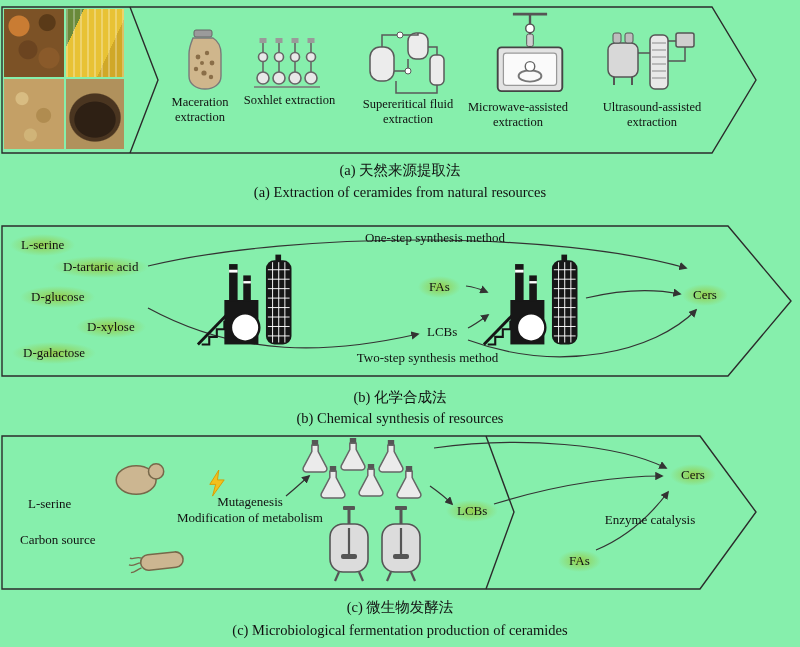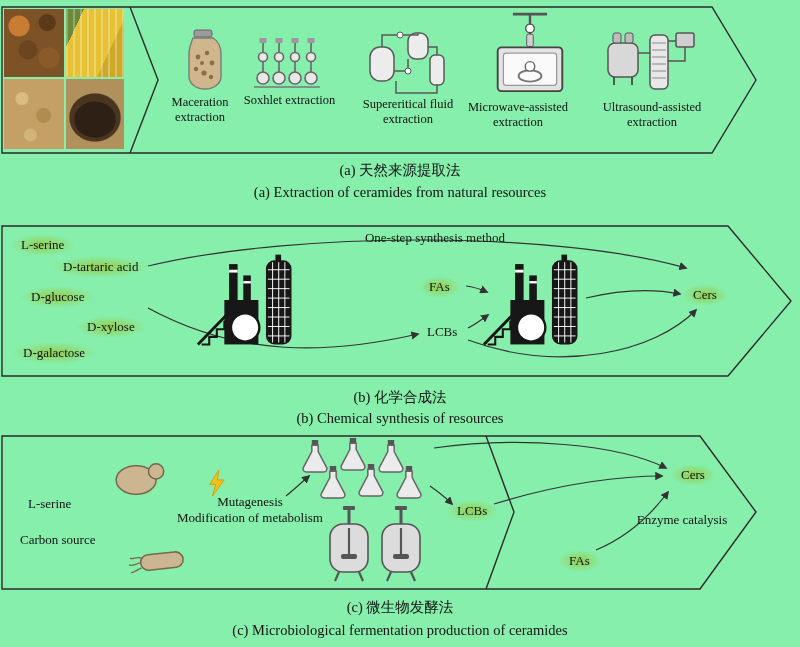--- a/index.html
+++ b/index.html
@@ -253,20 +253,21 @@
     <svg class="abs" style="left:196px;top:26px;width:104px;height:100px">
         <use href="#sym-factory"></use>
       </svg>
     <svg class="abs" style="left:482px;top:26px;width:104px;height:100px">
         <use href="#sym-factory"></use>
       </svg>
 
     <div class="lab" style="left:340px;top:6px;width:190px">One-step synthesis method</div>
     <span class="glow" style="left:418px;top:52px">FAs</span>
     <span class="plab" style="left:427px;top:100px">LCBs</span>
+    <div class="lab" style="left:330px;top:126px;width:195px">Two-step synthesis method</div>
     <span class="glow" style="left:682px;top:60px">Cers</span>
   </section>
   <div class="cap" style="top:388px">(b) 化学合成法</div>
   <div class="cap" style="top:410px">(b) Chemical synthesis of resources</div>
 
   <section class="panel panel-c">
     <svg class="shape" viewBox="0 0 800 157">
       <defs>
         <marker id="ahC" viewBox="0 0 10 10" refX="8" refY="5" markerWidth="7" markerHeight="7" orient="auto-start-reverse">
           <path d="M0,0 L10,5 L0,10 z" fill="#333"></path>
@@ -322,21 +323,21 @@
 
     <svg class="abs" style="left:326px;top:72px;width:46px;height:76px">
         <use href="#sym-fermenter"></use>
       </svg>
     <svg class="abs" style="left:378px;top:72px;width:46px;height:76px">
         <use href="#sym-fermenter"></use>
       </svg>
 
     <span class="glow" style="left:446px;top:66px">LCBs</span>
     <span class="glow" style="left:670px;top:30px">Cers</span>
-    <div class="lab" style="left:602px;top:78px;width:160px">
+    <div class="lab" style="left:570px;top:78px;width:160px">
       <div>Enzyme catalysis</div>
     </div>
     <span class="glow" style="left:558px;top:116px">FAs</span>
   </section>
   <div class="cap" style="top:598px">(c) 微生物发酵法</div>
   <div class="cap" style="top:622px">(c) Microbiological fermentation production of ceramides</div>
 
 </div>
 
 </body></html>

